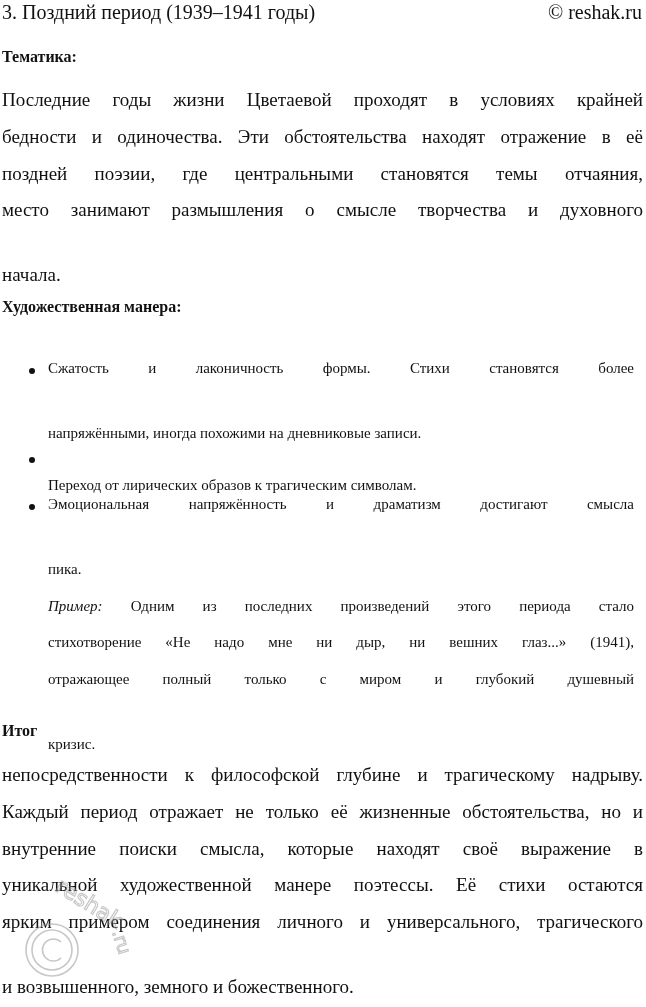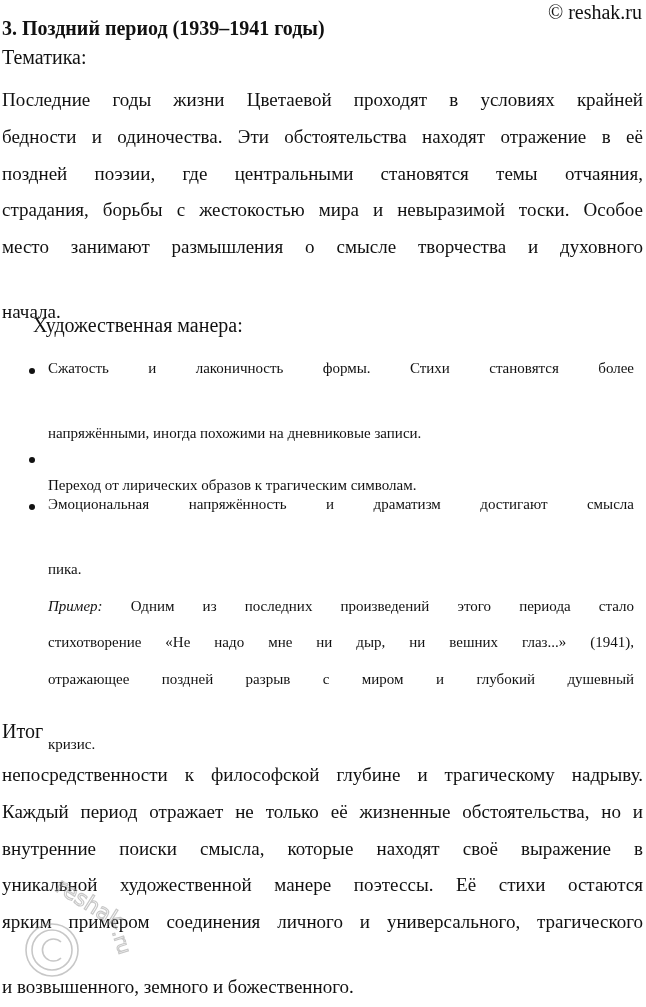--- a/index.html
+++ b/index.html
@@ -6,24 +6,24 @@
   body {
     width: 646px; height: 1007px; overflow: hidden; position: relative;
     font-family: "Liberation Serif", "DejaVu Serif", serif;
     color: #111111;
   }
   .page { position: absolute; left: 0; top: 0; width: 646px; }
   .title-row {
     position: absolute; left: 2px; top: 0px; width: 640px; height: 26px;
     font-size: 20px; line-height: 24px;
   }
-  .title { position: absolute; left: 0; top: 16px; font-weight: bold; white-space: nowrap; }
+  .title { position: absolute; left: 0; top: 0; font-weight: normal; white-space: nowrap; }
   .copyright { position: absolute; right: 0; top: 0; white-space: nowrap; }
   .heading {
-    position: absolute; left: 2px; font-size: 20px; font-weight: normal; line-height: 24px; white-space: nowrap;
+    position: absolute; left: 2px; font-size: 16px; font-weight: bold; line-height: 24px; white-space: nowrap;
   }
   .para {
     position: absolute; left: 2px; width: 641px; font-size: 19px; line-height: 36.8px;
     text-align: justify; margin: 0;
   }
   .line { display: block; text-align: justify; text-align-last: justify; height: 36.8px; white-space: nowrap; }
   .line.last { text-align-last: left; margin-top: 28px; }
   .bullet-list { position: absolute; left: 0; width: 646px; margin: 0; padding: 0; list-style: none; }
   .bullet-item { position: absolute; left: 0; width: 646px; }
   .bullet-dot {
@@ -46,26 +46,25 @@
   <div class="title-row">
     <span class="title">3. Поздний период (1939–1941 годы)</span>
     <span class="copyright">© reshak.ru</span>
   </div>
 
   <div class="heading" style="top:45px;">Тематика:</div>
   <div class="para" style="top:82px;">
     <span class="line">Последние годы жизни Цветаевой проходят в условиях крайней</span>
     <span class="line">бедности и одиночества. Эти обстоятельства находят отражение в её</span>
     <span class="line">поздней поэзии, где центральными становятся темы отчаяния,</span>
-    <span class="line">страдания, борьбы с жестокостью мира и невыразимой тоски. Особое</span>
     <span class="line">место занимают размышления о смысле творчества и духовного</span>
     <span class="line last">начала.</span>
   </div>
 
-  <div class="heading" style="top:313px;margin-left:31px;">Художественная манера:</div>
+  <div class="heading" style="top:295px;">Художественная манера:</div>
 
   <div class="bullet-list" style="top:0;">
     <div class="bullet-item" style="top:350px;">
       <span class="bullet-dot" style="top:18px;"></span>
       <div class="bullet-text">
         <span class="line">Сжатость и лаконичность формы. Стихи становятся более</span>
         <span class="line last">напряжёнными, иногда похожими на дневниковые записи.</span>
       </div>
     </div>
 
@@ -76,21 +75,21 @@
       </div>
     </div>
 
     <div class="bullet-item" style="top:486px;">
       <span class="bullet-dot" style="top:18px;"></span>
       <div class="bullet-text">
         <span class="line">Эмоциональная напряжённость и драматизм достигают смысла</span>
         <span class="line last">пика.</span>
         <span class="line"><span class="ital">Пример:</span><span> Одним из последних произведений этого периода стало</span></span>
         <span class="line">стихотворение «Не надо мне ни дыр, ни вешних глаз...» (1941),</span>
-        <span class="line">отражающее поздней разрыв с миром и глубокий душевный</span>
+        <span class="line">отражающее полный только с миром и глубокий душевный</span>
         <span class="line last">кризис.</span>
       </div>
     </div>
   </div>
 
   <div class="heading" style="top:719px;">Итог</div>
   <div class="para" style="top:757px;">
     <span class="line">непосредственности к философской глубине и трагическому надрыву.</span>
     <span class="line">Каждый период отражает не только её жизненные обстоятельства, но и</span>
     <span class="line">внутренние поиски смысла, которые находят своё выражение в</span>

